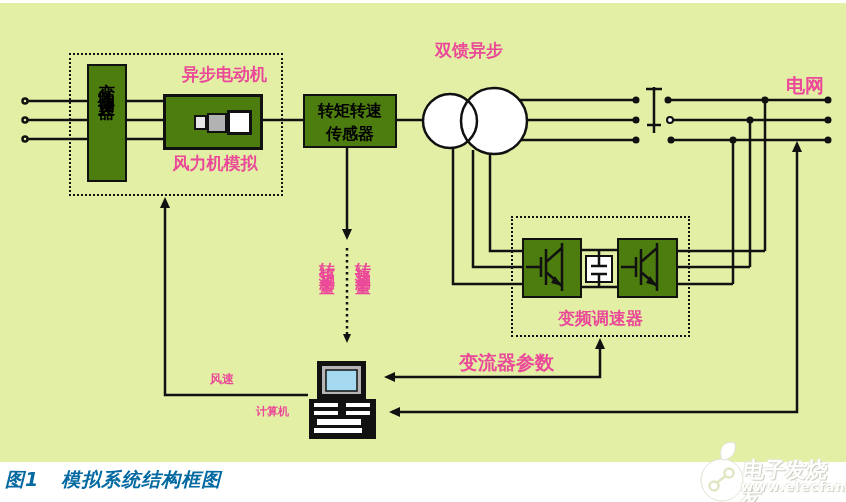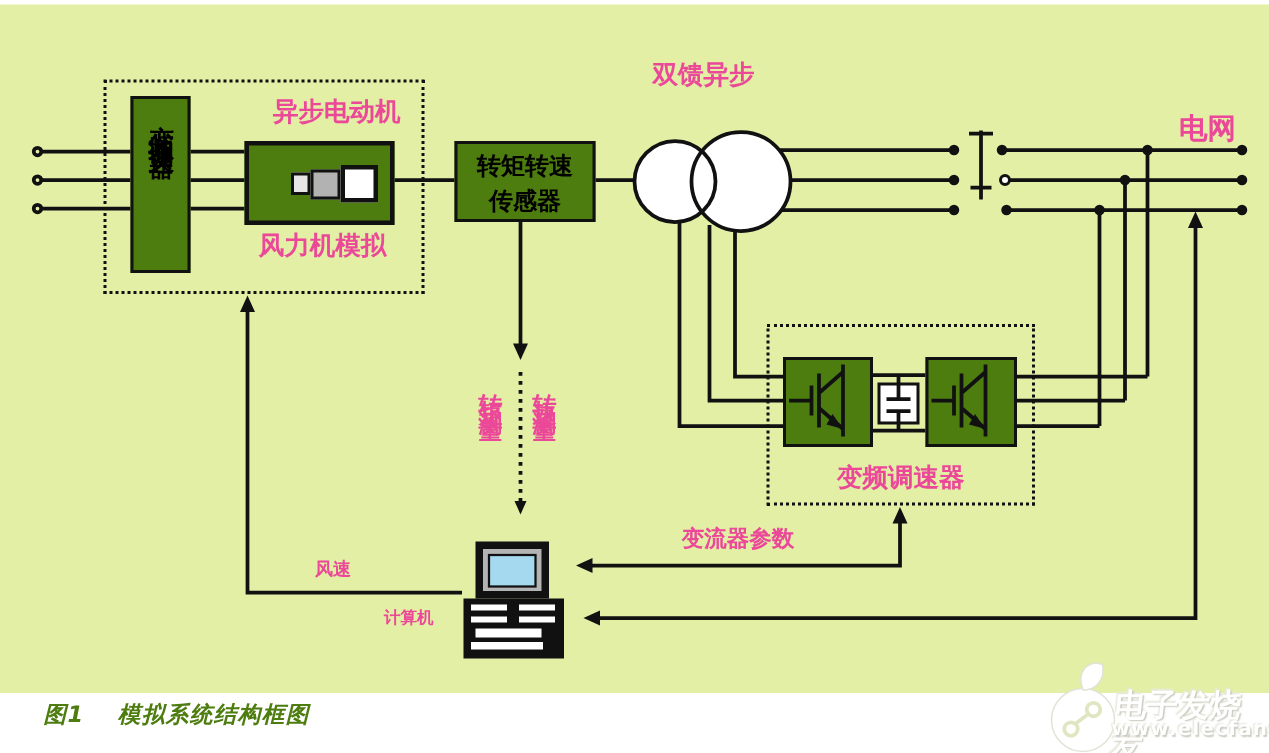--- a/index.html
+++ b/index.html
@@ -15,21 +15,21 @@
   .wire-dotted{stroke:#111;stroke-width:2.5;fill:none;stroke-dasharray:2.5 3.5;}
   .dot{fill:#111;}
   .ring{fill:#fff;stroke:#111;stroke-width:2;}
   .term{fill:none;stroke:#111;stroke-width:2.5;}
   .arrow{fill:#111;stroke:none;}
   .box{position:absolute;box-sizing:border-box;background:#4d7c0f;border:2.5px solid #111;z-index:2;}
   .dashedbox{position:absolute;box-sizing:border-box;border:2.5px dotted #111;background:transparent;z-index:2;}
   .lbl{position:absolute;color:#ec4899;font-weight:700;z-index:3;white-space:nowrap;}
   .vtext{writing-mode:vertical-rl;text-orientation:upright;letter-spacing:5px;}
   .igbt{display:block;}
-  #caption{position:absolute;left:5px;top:467px;font-size:15px;font-weight:700;font-style:italic;color:#4d7c0f;z-index:3;letter-spacing:1px;margin-left:24px;}
+  #caption{position:absolute;left:5px;top:467px;font-size:19px;font-weight:700;font-style:italic;color:#0369a1;z-index:3;letter-spacing:1px;}
   #caption .gap{display:inline-block;width:22px;}
   .wm{position:absolute;color:#fff;font-weight:700;z-index:4;
       text-shadow:1px 1px 1px #c9c9bd, -1px -1px 1px #e9e9df;}
 </style>
 </head>
 <body>
 
 <div id="stage">
   <div id="panel"></div>
 
@@ -151,21 +151,21 @@
     </svg>
   </div>
   <div class="lbl" style="left:511px;top:307px;width:179px;text-align:center;font-size:17px;">变频调速器</div>
 
   <div class="lbl vtext" style="left:316px;top:249px;height:97px;font-size:16px;letter-spacing:6px;">转矩测量</div>
   <div class="lbl vtext" style="left:352px;top:249px;height:97px;font-size:16px;letter-spacing:6px;">转速测量</div>
 
   <div class="lbl" style="left:210px;top:371px;font-size:12px;">风速</div>
   <div class="lbl" style="left:256px;top:404px;font-size:11px;">计算机</div>
 
-  <div class="lbl" style="left:430px;top:350px;width:124px;text-align:center;font-size:15px;">变流器参数</div>
+  <div class="lbl" style="left:430px;top:350px;width:124px;text-align:right;font-size:19px;">变流器参数</div>
 
   <div id="caption">
     <span>图1</span><span class="gap"></span><span>模拟系统结构框图</span>
   </div>
 
   <svg width="56" height="66" viewBox="0 0 56 66" style="left:695px;top:437px;z-index:4;">
     <circle cx="27" cy="43" r="21" fill="#fff" stroke="#e2e2d6" stroke-width="1"></circle>
     <path d="M27,23 C22,10 31,3 40,6 C42,17 35,23 27,23 Z" fill="#fff" stroke="#e2e2d6" stroke-width="1"></path>
     <circle cx="19" cy="49" r="4.5" fill="none" stroke="#dfe6c2" stroke-width="2.5"></circle>
     <circle cx="34" cy="36" r="4.5" fill="none" stroke="#dfe6c2" stroke-width="2.5"></circle>

